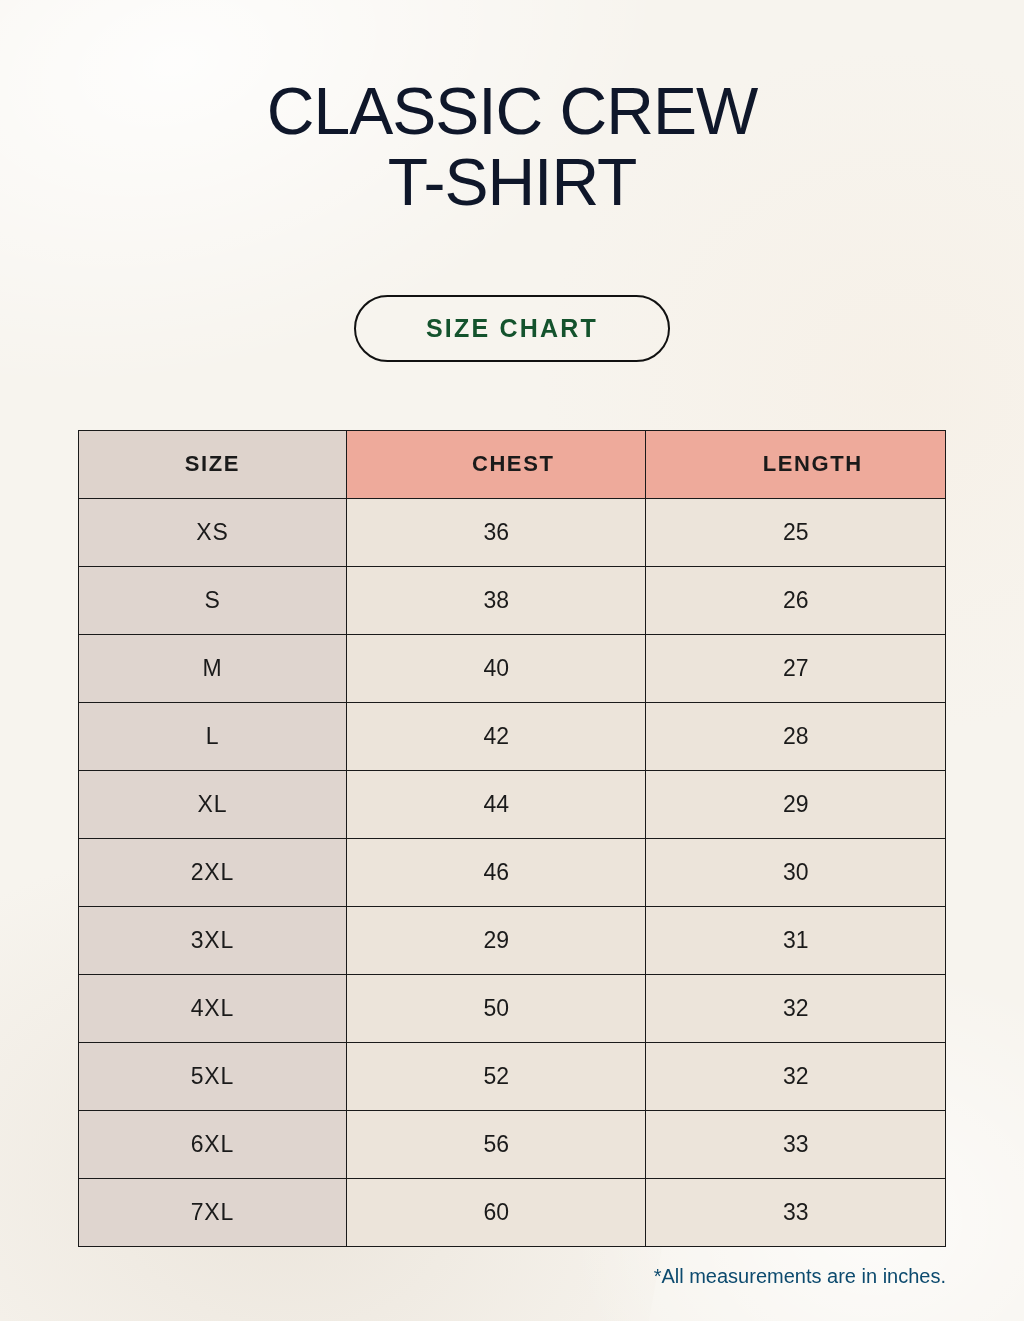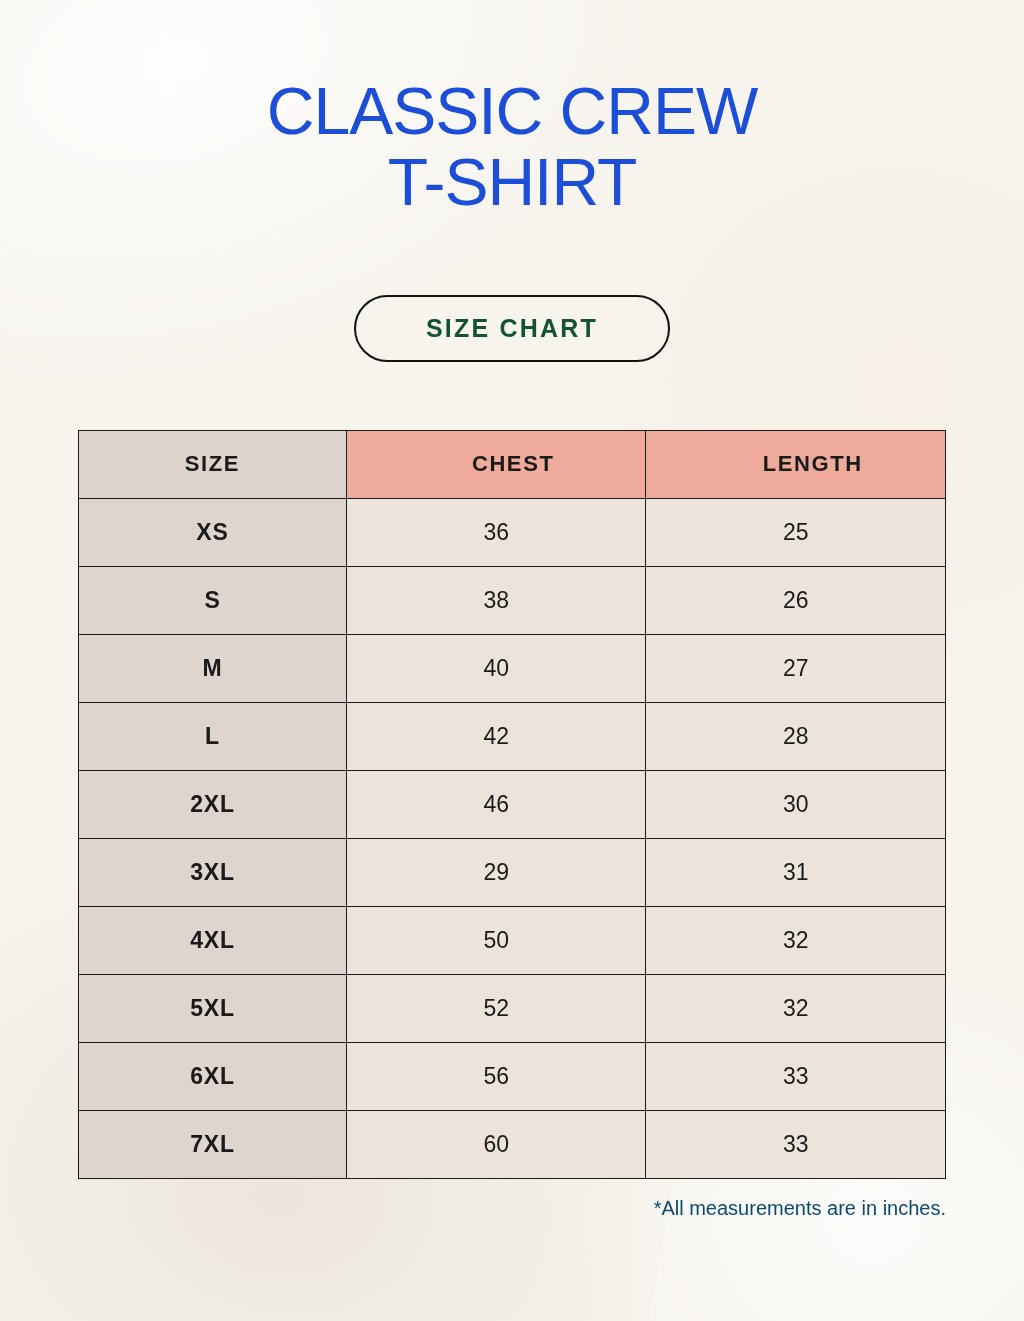--- a/index.html
+++ b/index.html
@@ -62,21 +62,21 @@
   }
 
   .title {
     text-align: center;
     font-size: 66px;
     line-height: 1.08;
     font-weight: 400;
     letter-spacing: -1px;
     margin: 0;
     padding-top: 76px;
-    color: #1d4ed8;
+    color: #0f172a;
   }
   .title .line2 {
     display: block;
   }
 
   .pill-wrap {
     display: flex;
     justify-content: center;
     margin-top: 76px;
   }
@@ -117,21 +117,21 @@
     background: #ded3cc;
     width: 33.3%;
   }
   .th-measure {
     background: #eeaa9b;
     width: 33.35%;
     padding-left: 35px;
   }
   td.size-cell {
     background: #dfd5cf;
-    font-weight: 700;
+    font-weight: 400;
     letter-spacing: 0.8px;
   }
   td.value-cell {
     background: #ece4da;
     font-weight: 400;
   }
 
   .footnote {
     width: 868px;
     margin: 18px auto 0 auto;
@@ -183,20 +183,25 @@
           <td class="size-cell">M</td>
           <td class="value-cell">40</td>
           <td class="value-cell">27</td>
         </tr>
         <tr>
           <td class="size-cell">L</td>
           <td class="value-cell">42</td>
           <td class="value-cell">28</td>
         </tr>
         <tr>
+          <td class="size-cell">XL</td>
+          <td class="value-cell">44</td>
+          <td class="value-cell">29</td>
+        </tr>
+        <tr>
           <td class="size-cell">2XL</td>
           <td class="value-cell">46</td>
           <td class="value-cell">30</td>
         </tr>
         <tr>
           <td class="size-cell">3XL</td>
           <td class="value-cell">29</td>
           <td class="value-cell">31</td>
         </tr>
         <tr>

